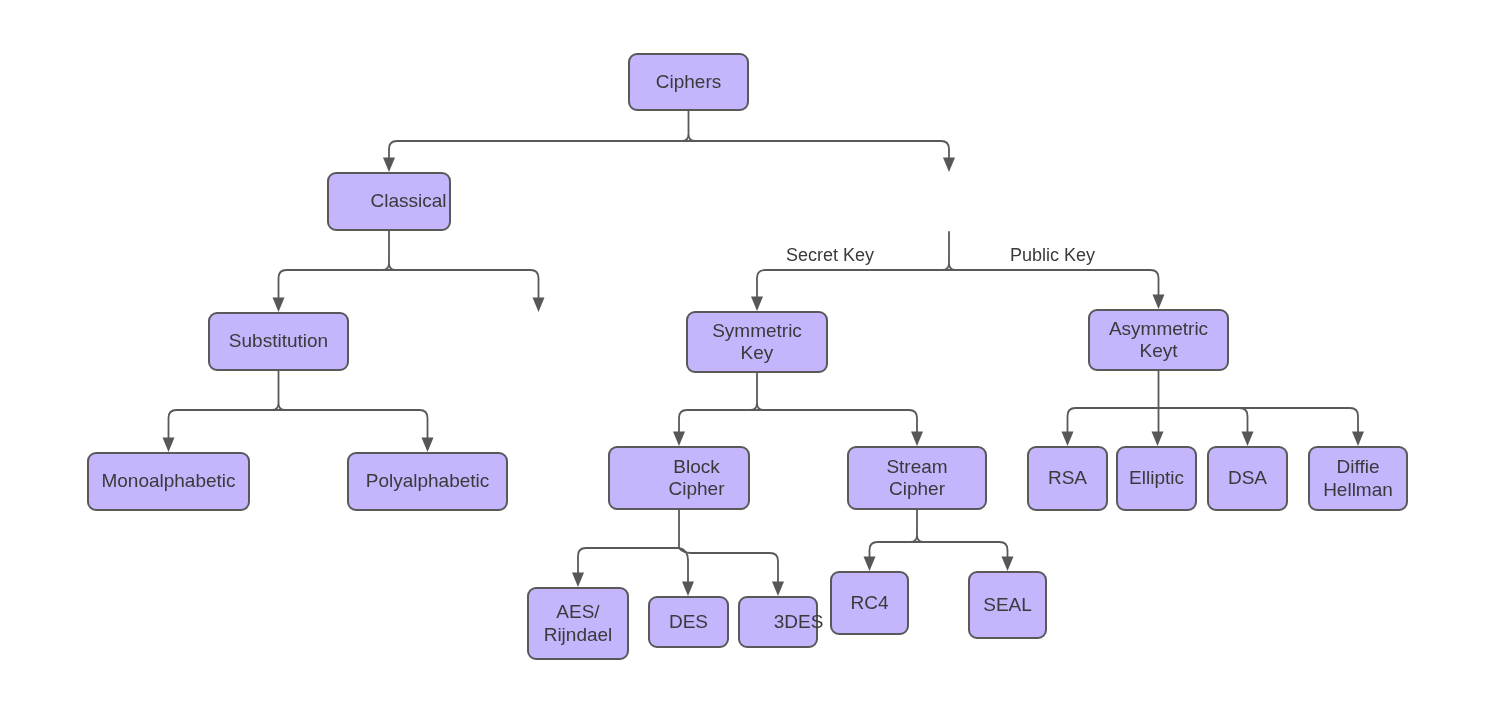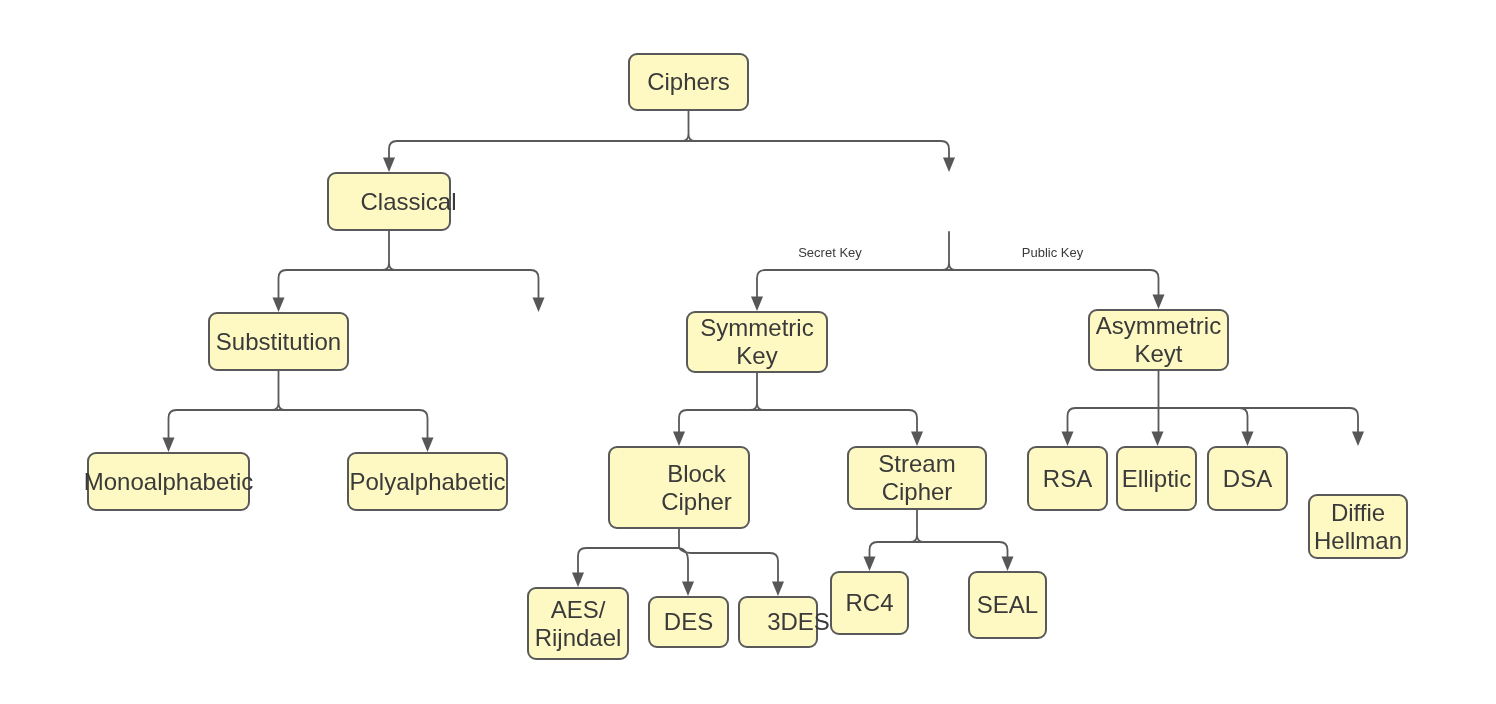--- a/index.html
+++ b/index.html
@@ -14,30 +14,30 @@
     background:var(--bg);
     font-family:"Liberation Sans",sans-serif;
     position:relative;overflow:hidden;
   }
   .canvas{position:absolute;left:0;top:0;width:1496px;height:704px;}
   svg.wires{position:absolute;left:0;top:0;}
   svg.wires path.conn{fill:none;stroke:var(--stroke);stroke-width:1.8px;stroke-linecap:round;}
   svg.wires path.arrow{fill:var(--arrow);stroke:none;}
   .node{
     position:absolute;box-sizing:border-box;
-    background:#fef9c3;border:2px solid var(--stroke);border-radius:9px;
+    background:#c4b5fd;border:2px solid var(--stroke);border-radius:9px;
     display:flex;align-items:center;justify-content:center;
     text-align:center;color:var(--text);
-    font-size:24px;line-height:1.16;
+    font-size:19px;line-height:1.16;
     padding:2px 3px;
   }
   .node .lbl{white-space:pre-line;}
   .edge-label{
     position:absolute;color:var(--text);
-    font-size:13px;text-align:center;background:var(--bg);
+    font-size:18px;text-align:center;background:var(--bg);
     line-height:1.1;
   }
 </style>
 </head>
 <body>
 
 <div class="canvas">
 
   <svg class="wires" width="1496" height="704" viewBox="0 0 1496 704">
 
@@ -139,42 +139,42 @@
   </div>
 
   <div class="node" style="left:87px;top:452px;width:163px;height:59px;text-align:center;">
     <span class="lbl">Monoalphabetic</span>
   </div>
 
   <div class="node" style="left:347px;top:452px;width:161px;height:59px;">
     <span class="lbl">Polyalphabetic</span>
   </div>
 
-  <div class="node" style="left:608px;top:446px;width:142px;height:83px;padding-left:38px;">
+  <div class="node" style="left:608px;top:446px;width:142px;height:64px;padding-left:38px;">
     <span class="lbl">Block Cipher</span>
   </div>
 
   <div class="node" style="left:847px;top:446px;width:140px;height:64px;">
     <span class="lbl">Stream
 Cipher</span>
   </div>
 
   <div class="node" style="left:1027px;top:446px;width:81px;height:65px;">
     <span class="lbl">RSA</span>
   </div>
 
   <div class="node" style="left:1116px;top:446px;width:81px;height:65px;">
     <span class="lbl">Elliptic</span>
   </div>
 
   <div class="node" style="left:1207px;top:446px;width:81px;height:65px;">
     <span class="lbl">DSA</span>
   </div>
 
-  <div class="node" style="left:1308px;top:446px;width:100px;height:65px;margin-top:48px;">
+  <div class="node" style="left:1308px;top:446px;width:100px;height:65px;">
     <span class="lbl">Diffie
 Hellman</span>
   </div>
 
   <div class="node" style="left:527px;top:587px;width:102px;height:73px;">
     <span class="lbl">AES/
 Rijndael</span>
   </div>
 
   <div class="node" style="left:648px;top:596px;width:81px;height:52px;">

